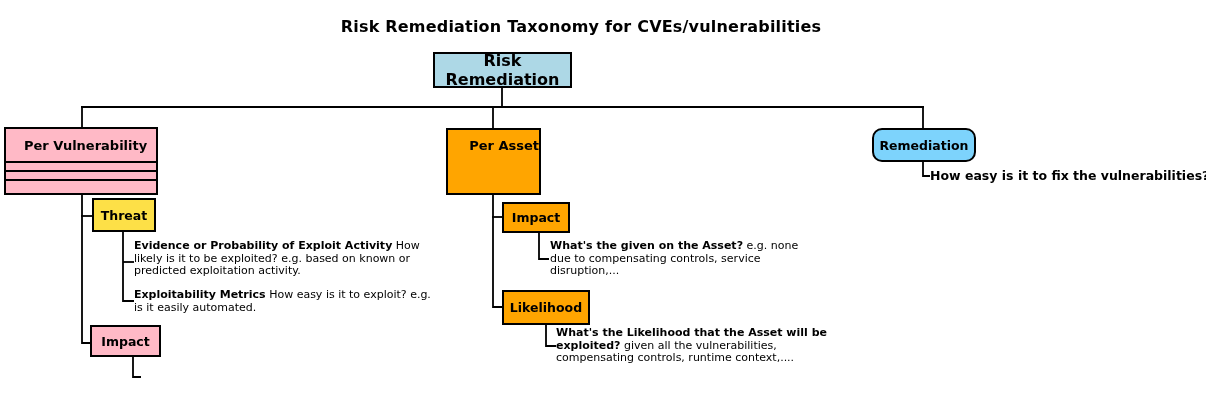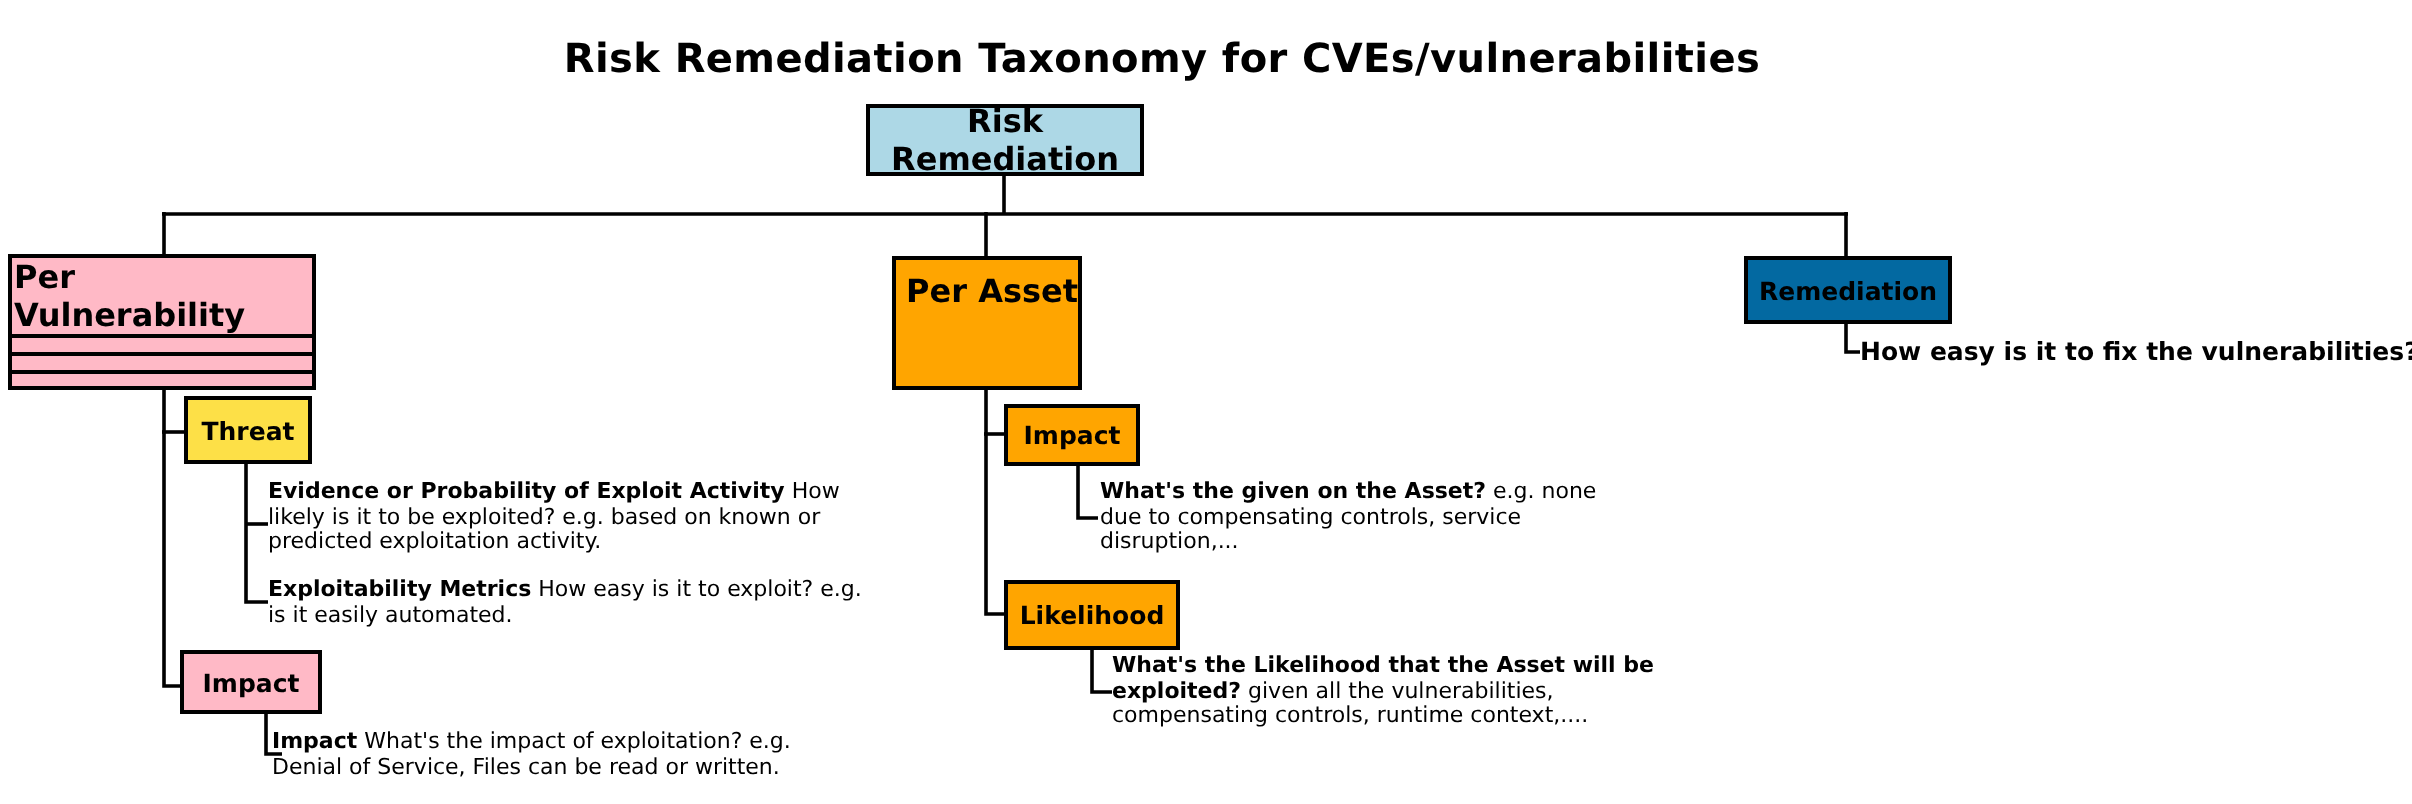--- a/index.html
+++ b/index.html
@@ -12,21 +12,21 @@
     height: 402px;
     background: #ffffff;
     overflow: hidden;
   }
 
   .title {
     position: absolute;
     left: 0; top: 17px;
     width: 1162px;
     text-align: center;
-    font-size: 20px;
+    font-size: 16px;
     font-weight: bold;
     letter-spacing: 0.2px;
     white-space: nowrap;
   }
 
   svg.connectors {
     position: absolute;
     left: 0; top: 0;
     width: 1206px;
     height: 402px;
@@ -52,23 +52,23 @@
 
   .compartment-box {
     position: absolute;
     border: 2px solid #000;
     display: flex;
     flex-direction: column;
   }
   .compartment-box .c-title {
     display: flex;
     align-items: center;
-    padding-left: 1px;
+    padding-left: 18px;
     font-weight: bold;
-    font-size: 16px;
+    font-size: 13px;
     flex: 1 1 auto;
   }
   .compartment-box .c-row {
     border-top: 2px solid #000;
     flex: 0 0 auto;
   }
   .row-thin { height: 9px; }
   .row-last { height: 14px; }
 
   .leaf {
@@ -142,24 +142,20 @@
     <span>How easy is it to exploit? e.g. is it easily automated.</span>
   </div>
   <div class="leaf" style="left:134px; top:240px; width:300px;">
     <span class="lead">Evidence or Probability of Exploit Activity</span> 
     <span>How likely is it to be exploited? e.g. based on known or predicted exploitation activity.</span>
   </div>
 
   <div class="node node-sm" style="left: 90px; top: 325px; width: 71px; height: 32px; background-color: rgb(255, 185, 198);">
     <span>Impact</span>
   </div>
-  <div class="leaf" style="left:136px; top:365px; width:295px;">
-    <span class="lead">Impact</span> 
-    <span>What's the impact of exploitation? e.g. Denial of Service, Files can be read or written.</span>
-  </div>
 
   <div class="compartment-box" style="left: 446px; top: 128px; width: 95px; height: 67px; background-color: rgb(255, 165, 0); align-items: flex-end;">
     <div class="c-title">Per Asset</div>
     <div class="c-row row-thin"></div>
     <div class="c-row row-thin"></div>
     <div class="c-row row-last"></div>
   </div>
 
   <div class="node node-sm" style="left: 502px; top: 202px; width: 68px; height: 31px; background-color: rgb(255, 165, 0);">
     <span>Impact</span>
@@ -170,18 +166,18 @@
   </div>
 
   <div class="node node-sm" style="left: 502px; top: 290px; width: 88px; height: 35px; background-color: rgb(255, 165, 0);">
     <span>Likelihood</span>
   </div>
   <div class="leaf" style="left:556px; top:327px; width:300px;">
     <span class="lead">What's the Likelihood that the Asset will be exploited?</span> 
     <span>given all the vulnerabilities, compensating controls, runtime context,....</span>
   </div>
 
-  <div class="node node-sm" style="left: 872px; top: 128px; width: 104px; height: 34px; background-color: #0369a1;">
+  <div class="node node-sm" style="left: 872px; top: 128px; width: 104px; height: 34px; background-color: #7dd3fc; border-radius: 10px;">
     <span>Remediation</span>
   </div>
   <div class="leaf-remediation" style="left:930px; top:168px;">How easy is it to fix the vulnerabilities?</div>
 
 </div>
 
 </body></html>

